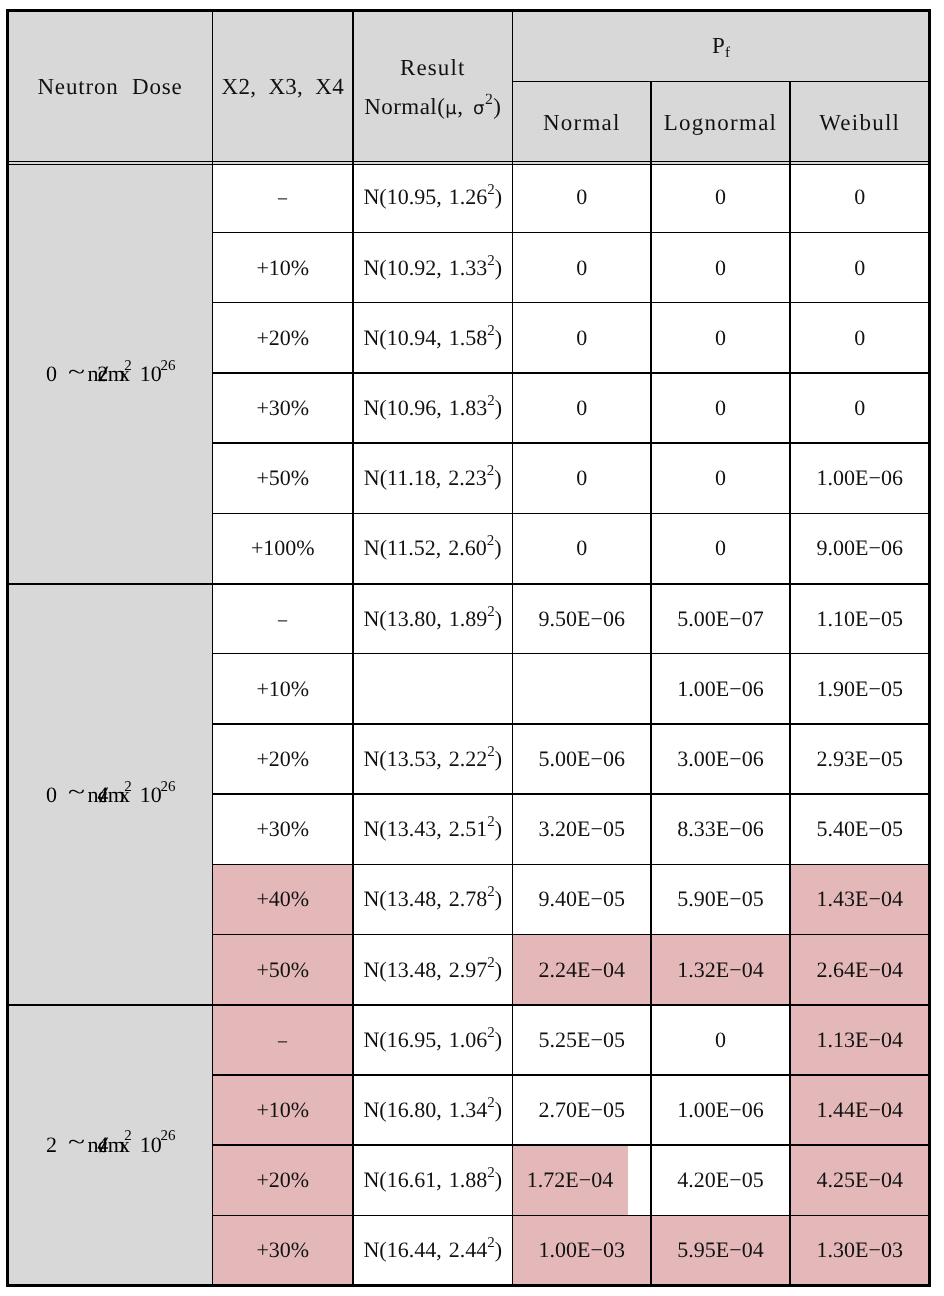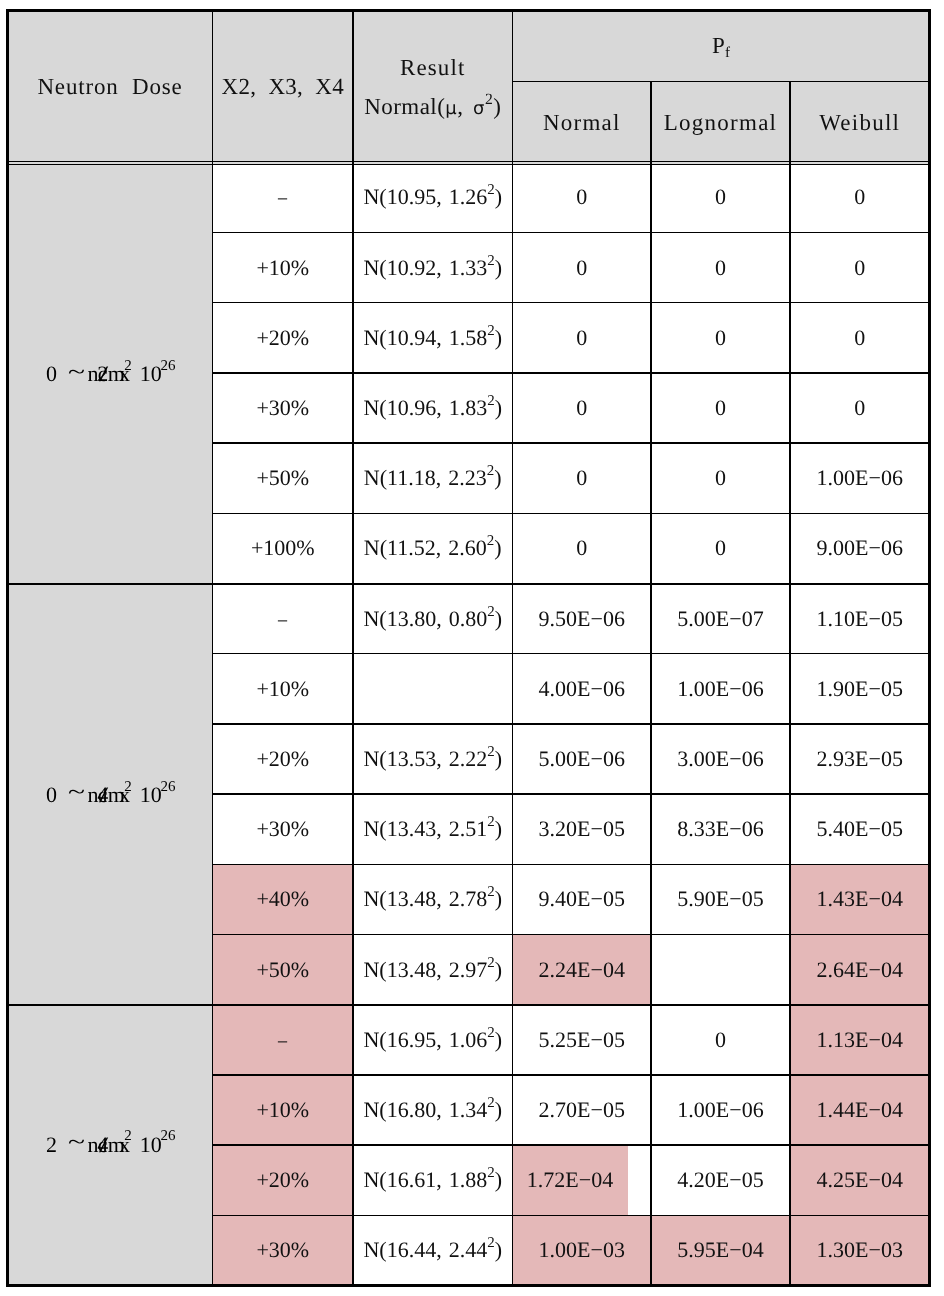--- a/index.html
+++ b/index.html
@@ -253,21 +253,21 @@
           <span class="gl sup2" style="left:153.0px;">26</span>
         </div>
       </div>
 <div class="cell " style="left:205.00px;top:573.00px;width:140.50px;height:70.20px;">
         <div class="cc">
           <span class="txt" style="font-size:22px;transform:scaleX(0.82);">–</span>
         </div>
       </div>
 <div class="cell " style="left:345.50px;top:573.00px;width:159.50px;height:70.20px;">
         <div class="cc">
-          <span class="txt" style="font-size:22px;word-spacing:1.6px;"><span>N(13.80, 0.80</span><span class="sup">2</span><span>)</span></span>
+          <span class="txt" style="font-size:22px;word-spacing:1.6px;"><span>N(13.80, 1.89</span><span class="sup">2</span><span>)</span></span>
         </div>
       </div>
 <div class="cell " style="left:505.00px;top:573.00px;width:138.60px;height:70.20px;">
         <div class="cc">
           <span class="txt" style="font-size:22px;">9.50E−06</span>
         </div>
       </div>
 <div class="cell " style="left:643.60px;top:573.00px;width:138.90px;height:70.20px;">
         <div class="cc">
           <span class="txt" style="font-size:22px;">5.00E−07</span>
@@ -276,25 +276,20 @@
 <div class="cell " style="left:782.50px;top:573.00px;width:139.50px;height:70.20px;">
         <div class="cc">
           <span class="txt" style="font-size:22px;">1.10E−05</span>
         </div>
       </div>
 <div class="cell " style="left:205.00px;top:643.20px;width:140.50px;height:70.20px;">
         <div class="cc">
           <span class="txt" style="font-size:22px;">+10%</span>
         </div>
       </div>
-<div class="cell " style="left:505.00px;top:643.20px;width:138.60px;height:70.20px;">
-        <div class="cc">
-          <span class="txt" style="font-size:22px;">4.00E−06</span>
-        </div>
-      </div>
 <div class="cell " style="left:643.60px;top:643.20px;width:138.90px;height:70.20px;">
         <div class="cc">
           <span class="txt" style="font-size:22px;">1.00E−06</span>
         </div>
       </div>
 <div class="cell " style="left:782.50px;top:643.20px;width:139.50px;height:70.20px;">
         <div class="cc">
           <span class="txt" style="font-size:22px;">1.90E−05</span>
         </div>
       </div>
@@ -379,20 +374,25 @@
         </div>
       </div>
 <div class="cell " style="left:345.50px;top:924.00px;width:159.50px;height:70.20px;">
         <div class="cc">
           <span class="txt" style="font-size:22px;word-spacing:1.6px;"><span>N(13.48, 2.97</span><span class="sup">2</span><span>)</span></span>
         </div>
       </div>
 <div class="cell pink" style="left:505.00px;top:924.00px;width:138.60px;height:70.20px;">
         <div class="cc">
           <span class="txt" style="font-size:22px;text-align:right;">2.24E−04</span>
+        </div>
+      </div>
+<div class="cell pink" style="left:643.60px;top:924.00px;width:138.90px;height:70.20px;">
+        <div class="cc">
+          <span class="txt" style="font-size:22px;">1.32E−04</span>
         </div>
       </div>
 <div class="cell pink" style="left:782.50px;top:924.00px;width:139.50px;height:70.20px;">
         <div class="cc">
           <span class="txt" style="font-size:22px;">2.64E−04</span>
         </div>
       </div>
 <div class="cell gray" style="left:0.00px;top:994.20px;width:205.00px;height:280.80px;">
         <div class="doselabel" style="margin-top:-1.8px;">
           <span class="gl" style="left:38.5px;">2</span>

